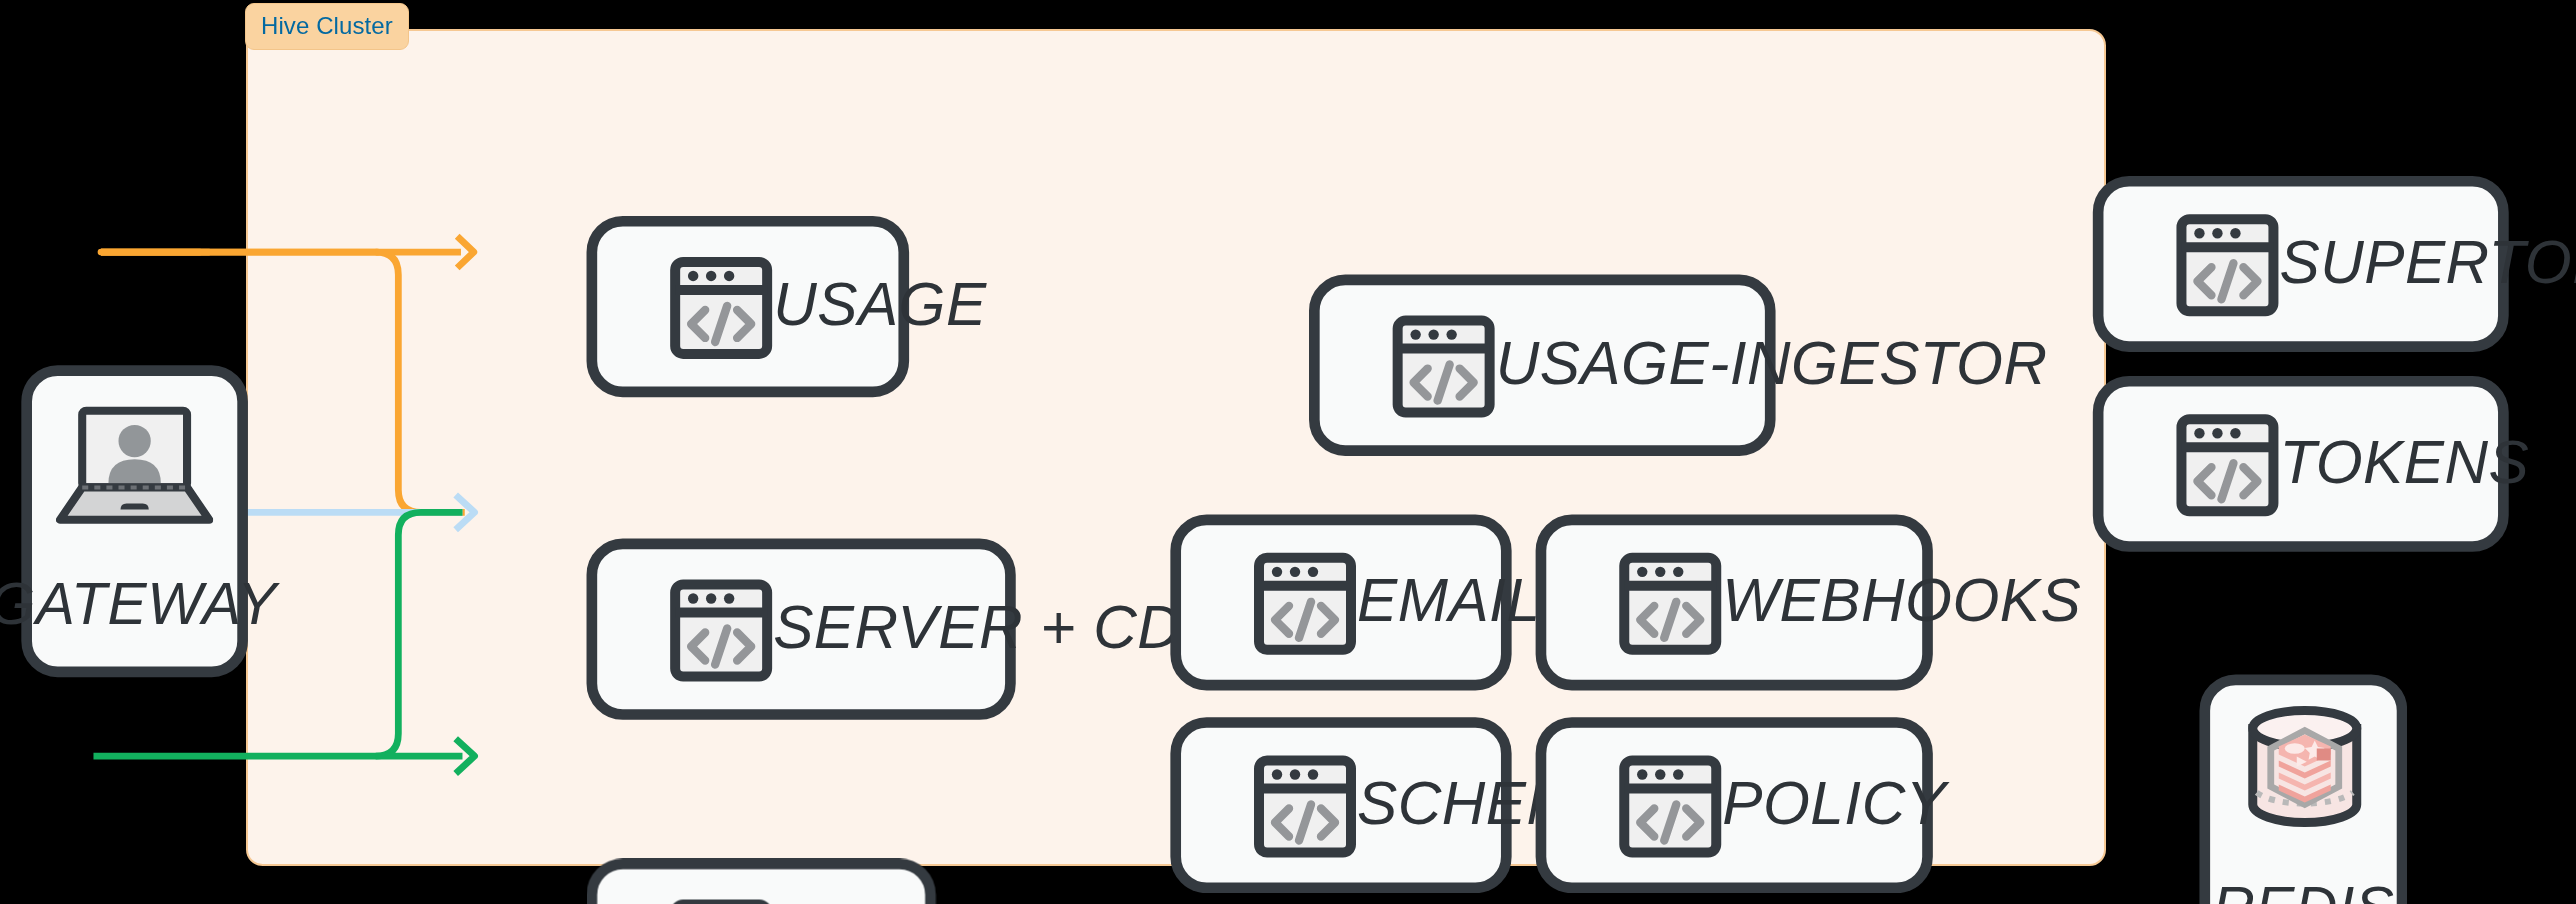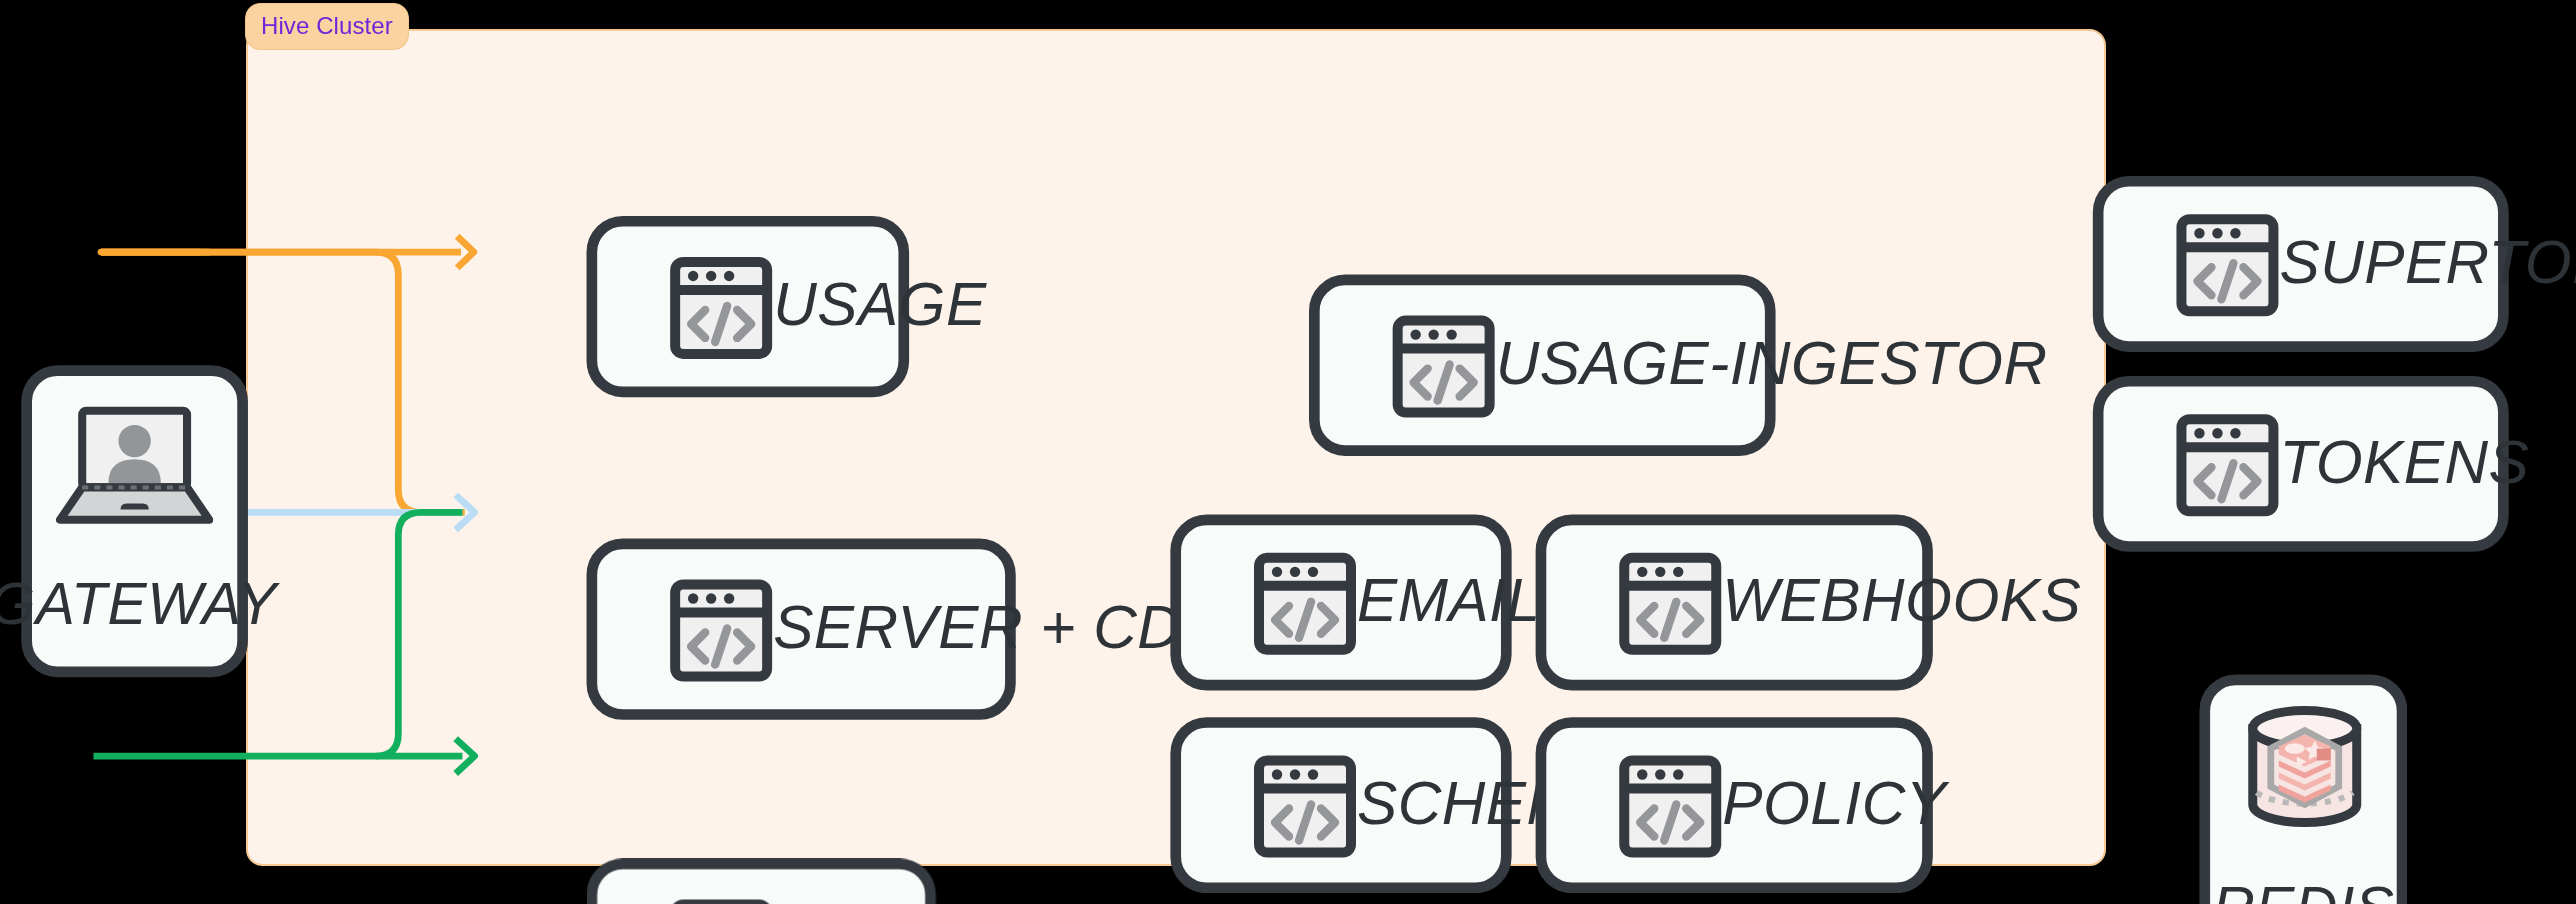--- a/index.html
+++ b/index.html
@@ -29,22 +29,22 @@
     position: absolute;
     background: #FDF3EB;
     border: 2.3px solid #F6C893;
     border-radius: 16.6px;
     box-sizing: border-box;
   }
   .cluster-label {
     position: absolute;
     background: #FAD3A0;
     border: 1.5px solid #F3C58A;
-    border-radius: 15px;
-    color: #6d28d9;
+    border-radius: 9px;
+    color: #0369a1;
     font-size: 24px;
     line-height: 1;
     padding: 9.8px 15px 11.3px 15px;
     box-sizing: border-box;
     white-space: nowrap;
     letter-spacing: 0.1px;
   }
 
   
   .node {

